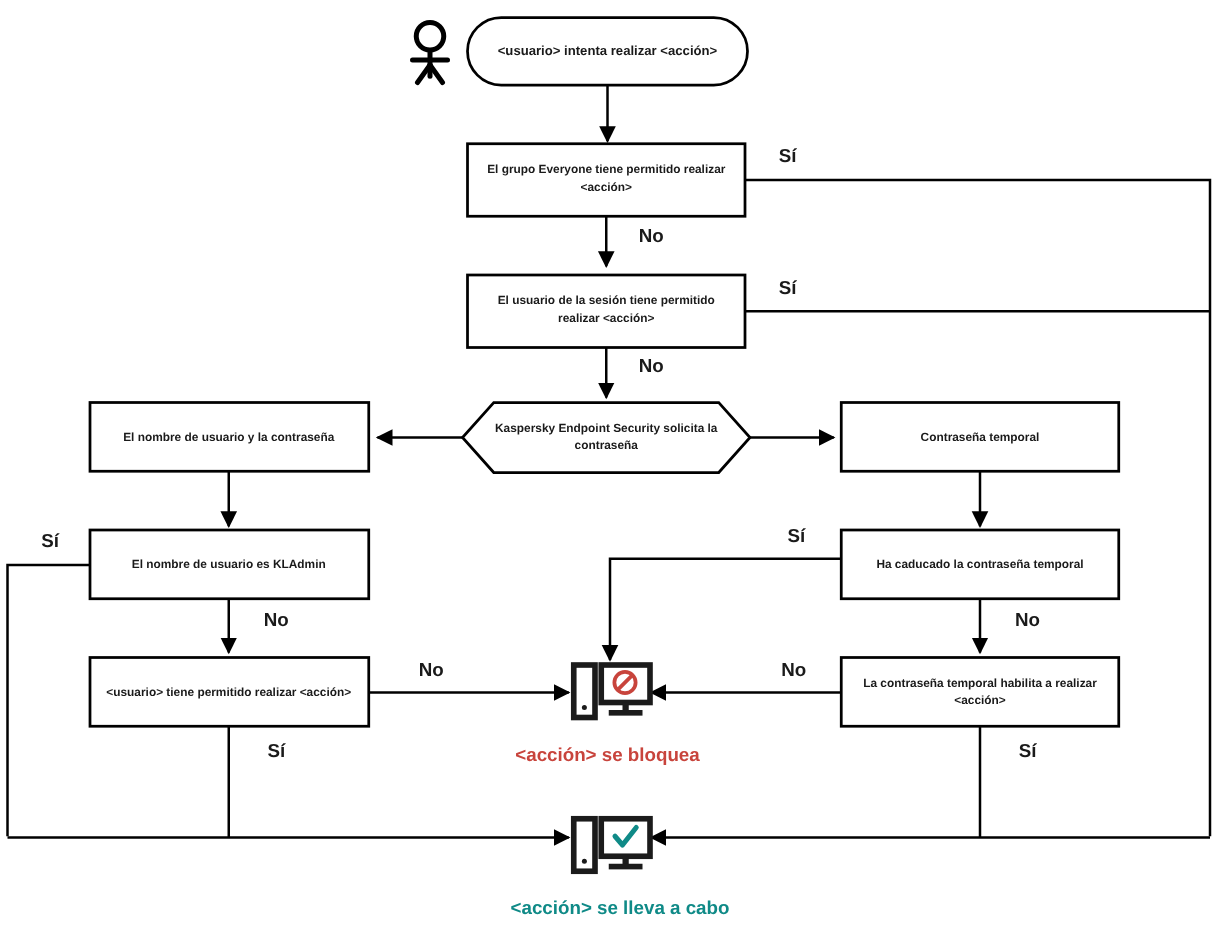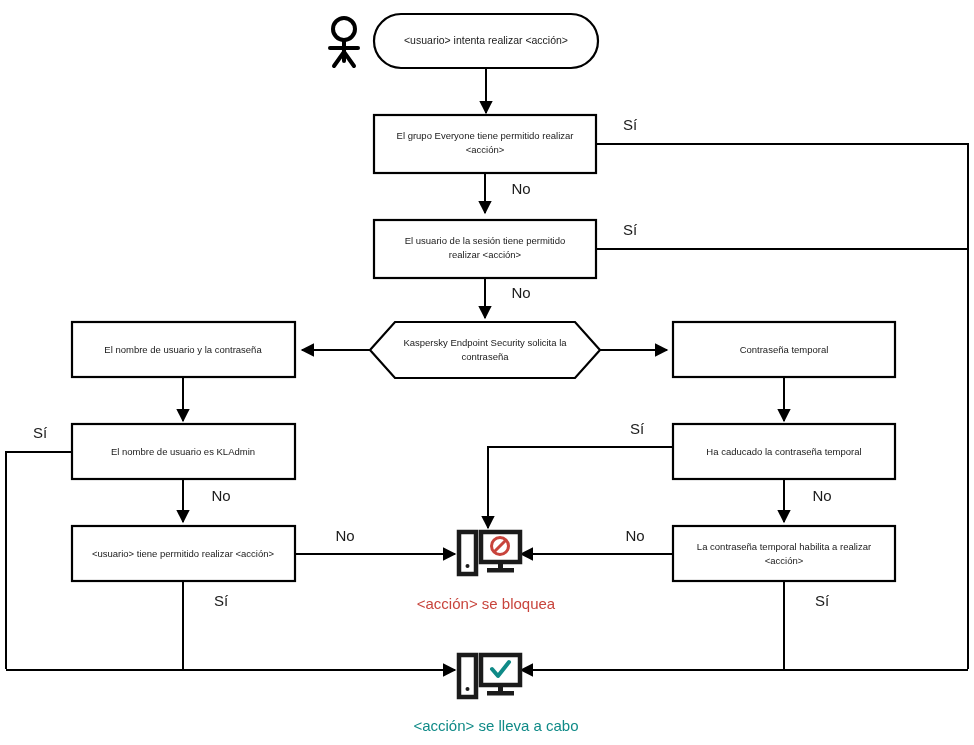--- a/index.html
+++ b/index.html
@@ -10,20 +10,21 @@
   body {
     width: 974px;
     height: 745px;
     font-family: "Liberation Sans", sans-serif;
     overflow: hidden;
   }
   #diagram-root {
     position: relative;
     width: 974px;
     height: 576px;
+    font-weight: bold;
   }
   svg#flow {
     display: block;
     width: 974px;
     height: 745px;
   }
   .node-box {
     fill: #ffffff;
     stroke: #000000;
     stroke-width: 2.2;

